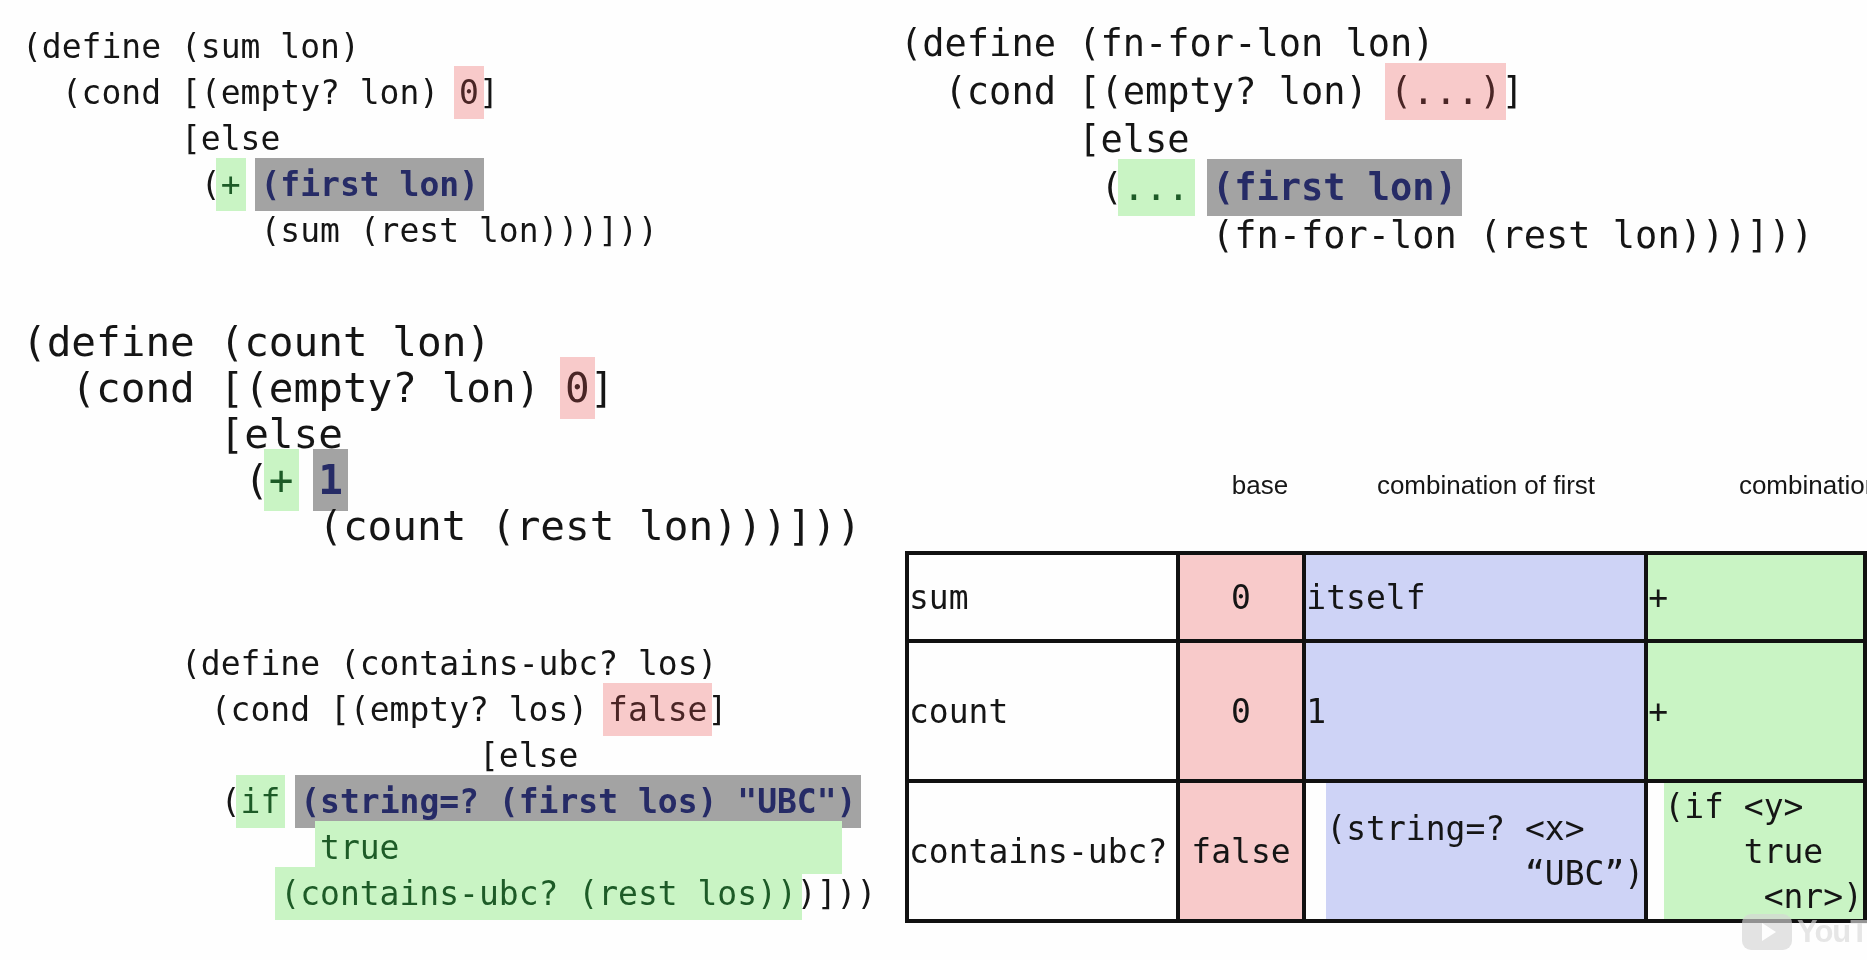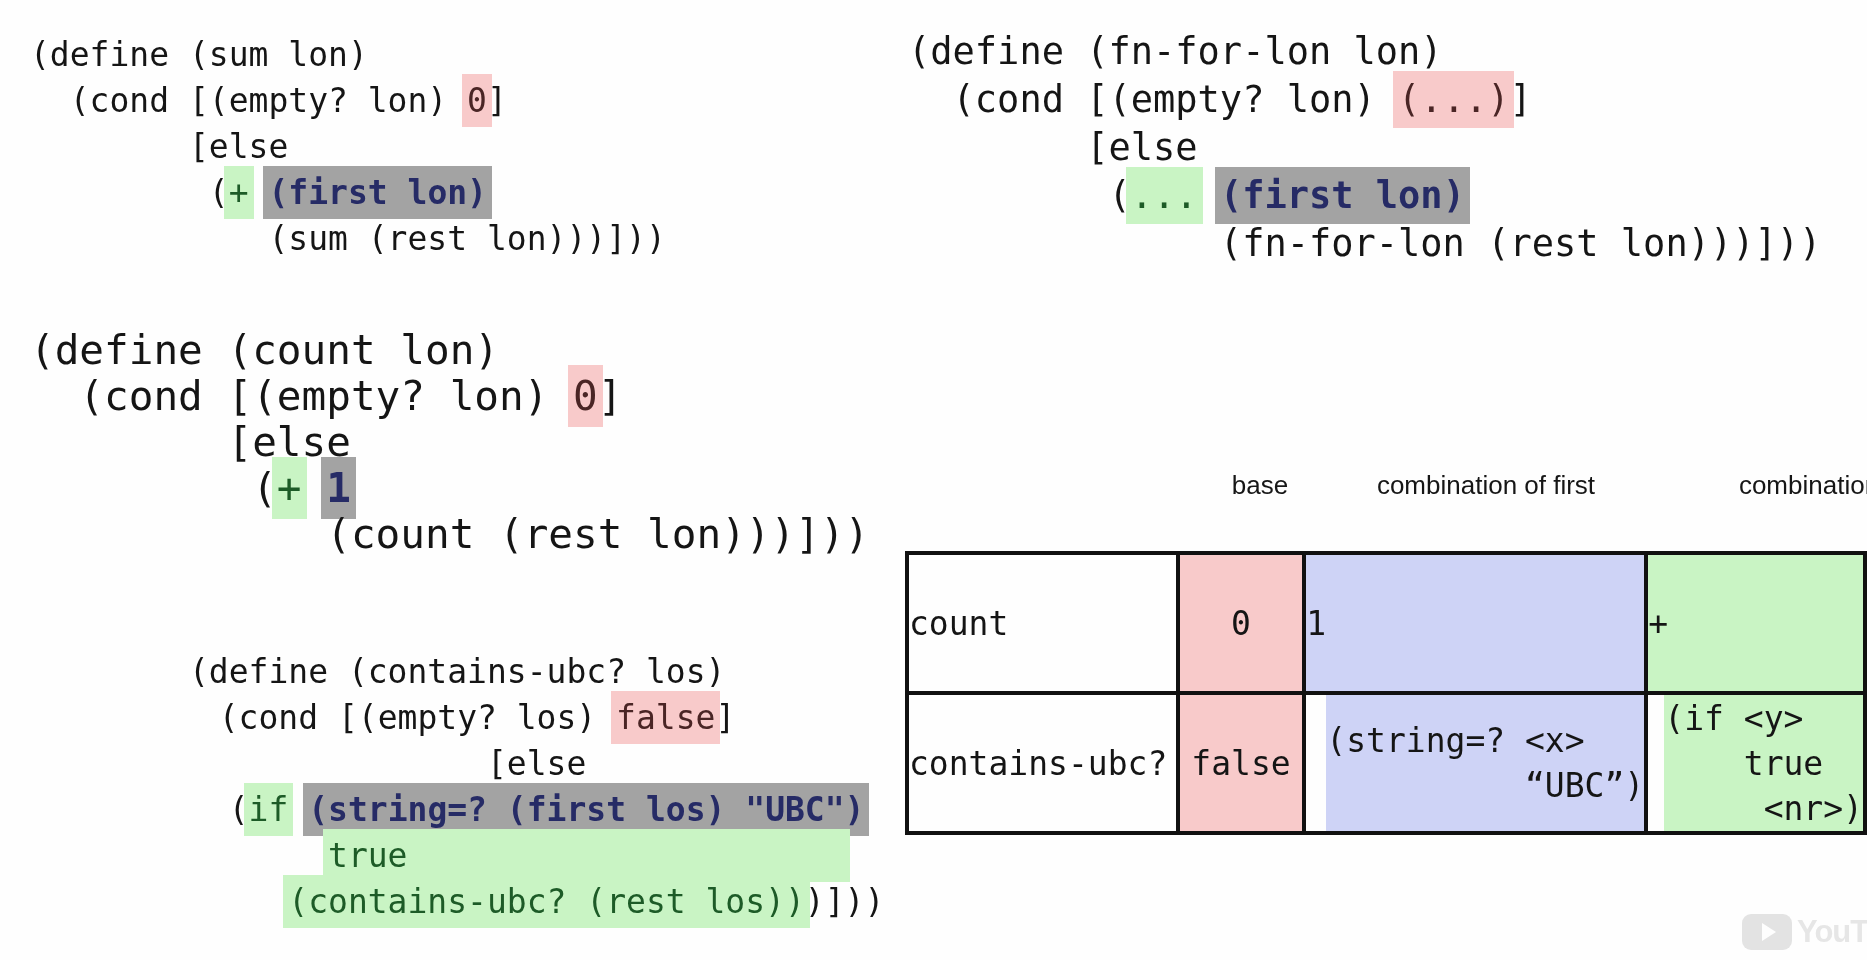--- a/index.html
+++ b/index.html
@@ -7,21 +7,21 @@
     position:relative;
     width:1867px;height:960px;
     background:#fefefe;
     overflow:hidden;
     font-family:"DejaVu Sans Mono", monospace;
     color:#151515;
   }
   
   .code{
     position:absolute;
-    margin:8px;
+    margin:0;
     white-space:pre;
     color:#151515;
   }
   .code .ln{white-space:pre;}
   .b1{left:22px;top:24px;font-size:33px;line-height:46px;}
   .b2{left:900px;top:20px;font-size:37px;line-height:48px;}
   .b3{left:22px;top:319px;font-size:41px;line-height:46px;}
   .b4{left:22px;top:641px;font-size:33px;line-height:46px;text-align:center;}
   .hl{padding:7px 5px;margin:0 -5px;}
   .hl-pink{background:#f8caca;color:#4a2525;}
@@ -109,20 +109,26 @@
 <div class="thead-label h-comb">combination</div>
 
 <table class="grid">
   <colgroup>
     <col style="width:283px">
     <col style="width:130px">
     <col style="width:342px">
     <col style="width:196px">
   </colgroup>
   <tbody>
+    <tr style="height:88px">
+      <td class="name">sum</td>
+      <td class="base tint tint-pink">0</td>
+      <td class="contrib tint tint-blue">itself</td>
+      <td class="comb tint tint-green">+</td>
+    </tr>
     <tr style="height:140px">
       <td class="name">count</td>
       <td class="base tint tint-pink">0</td>
       <td class="contrib tint tint-blue">1</td>
       <td class="comb tint tint-green">+</td>
     </tr>
     <tr style="height:140px">
       <td class="name">contains-ubc?</td>
       <td class="base tint tint-pink">false</td>
       <td class="contrib tint tint-blue prewrap">(string=? &lt;x&gt;

